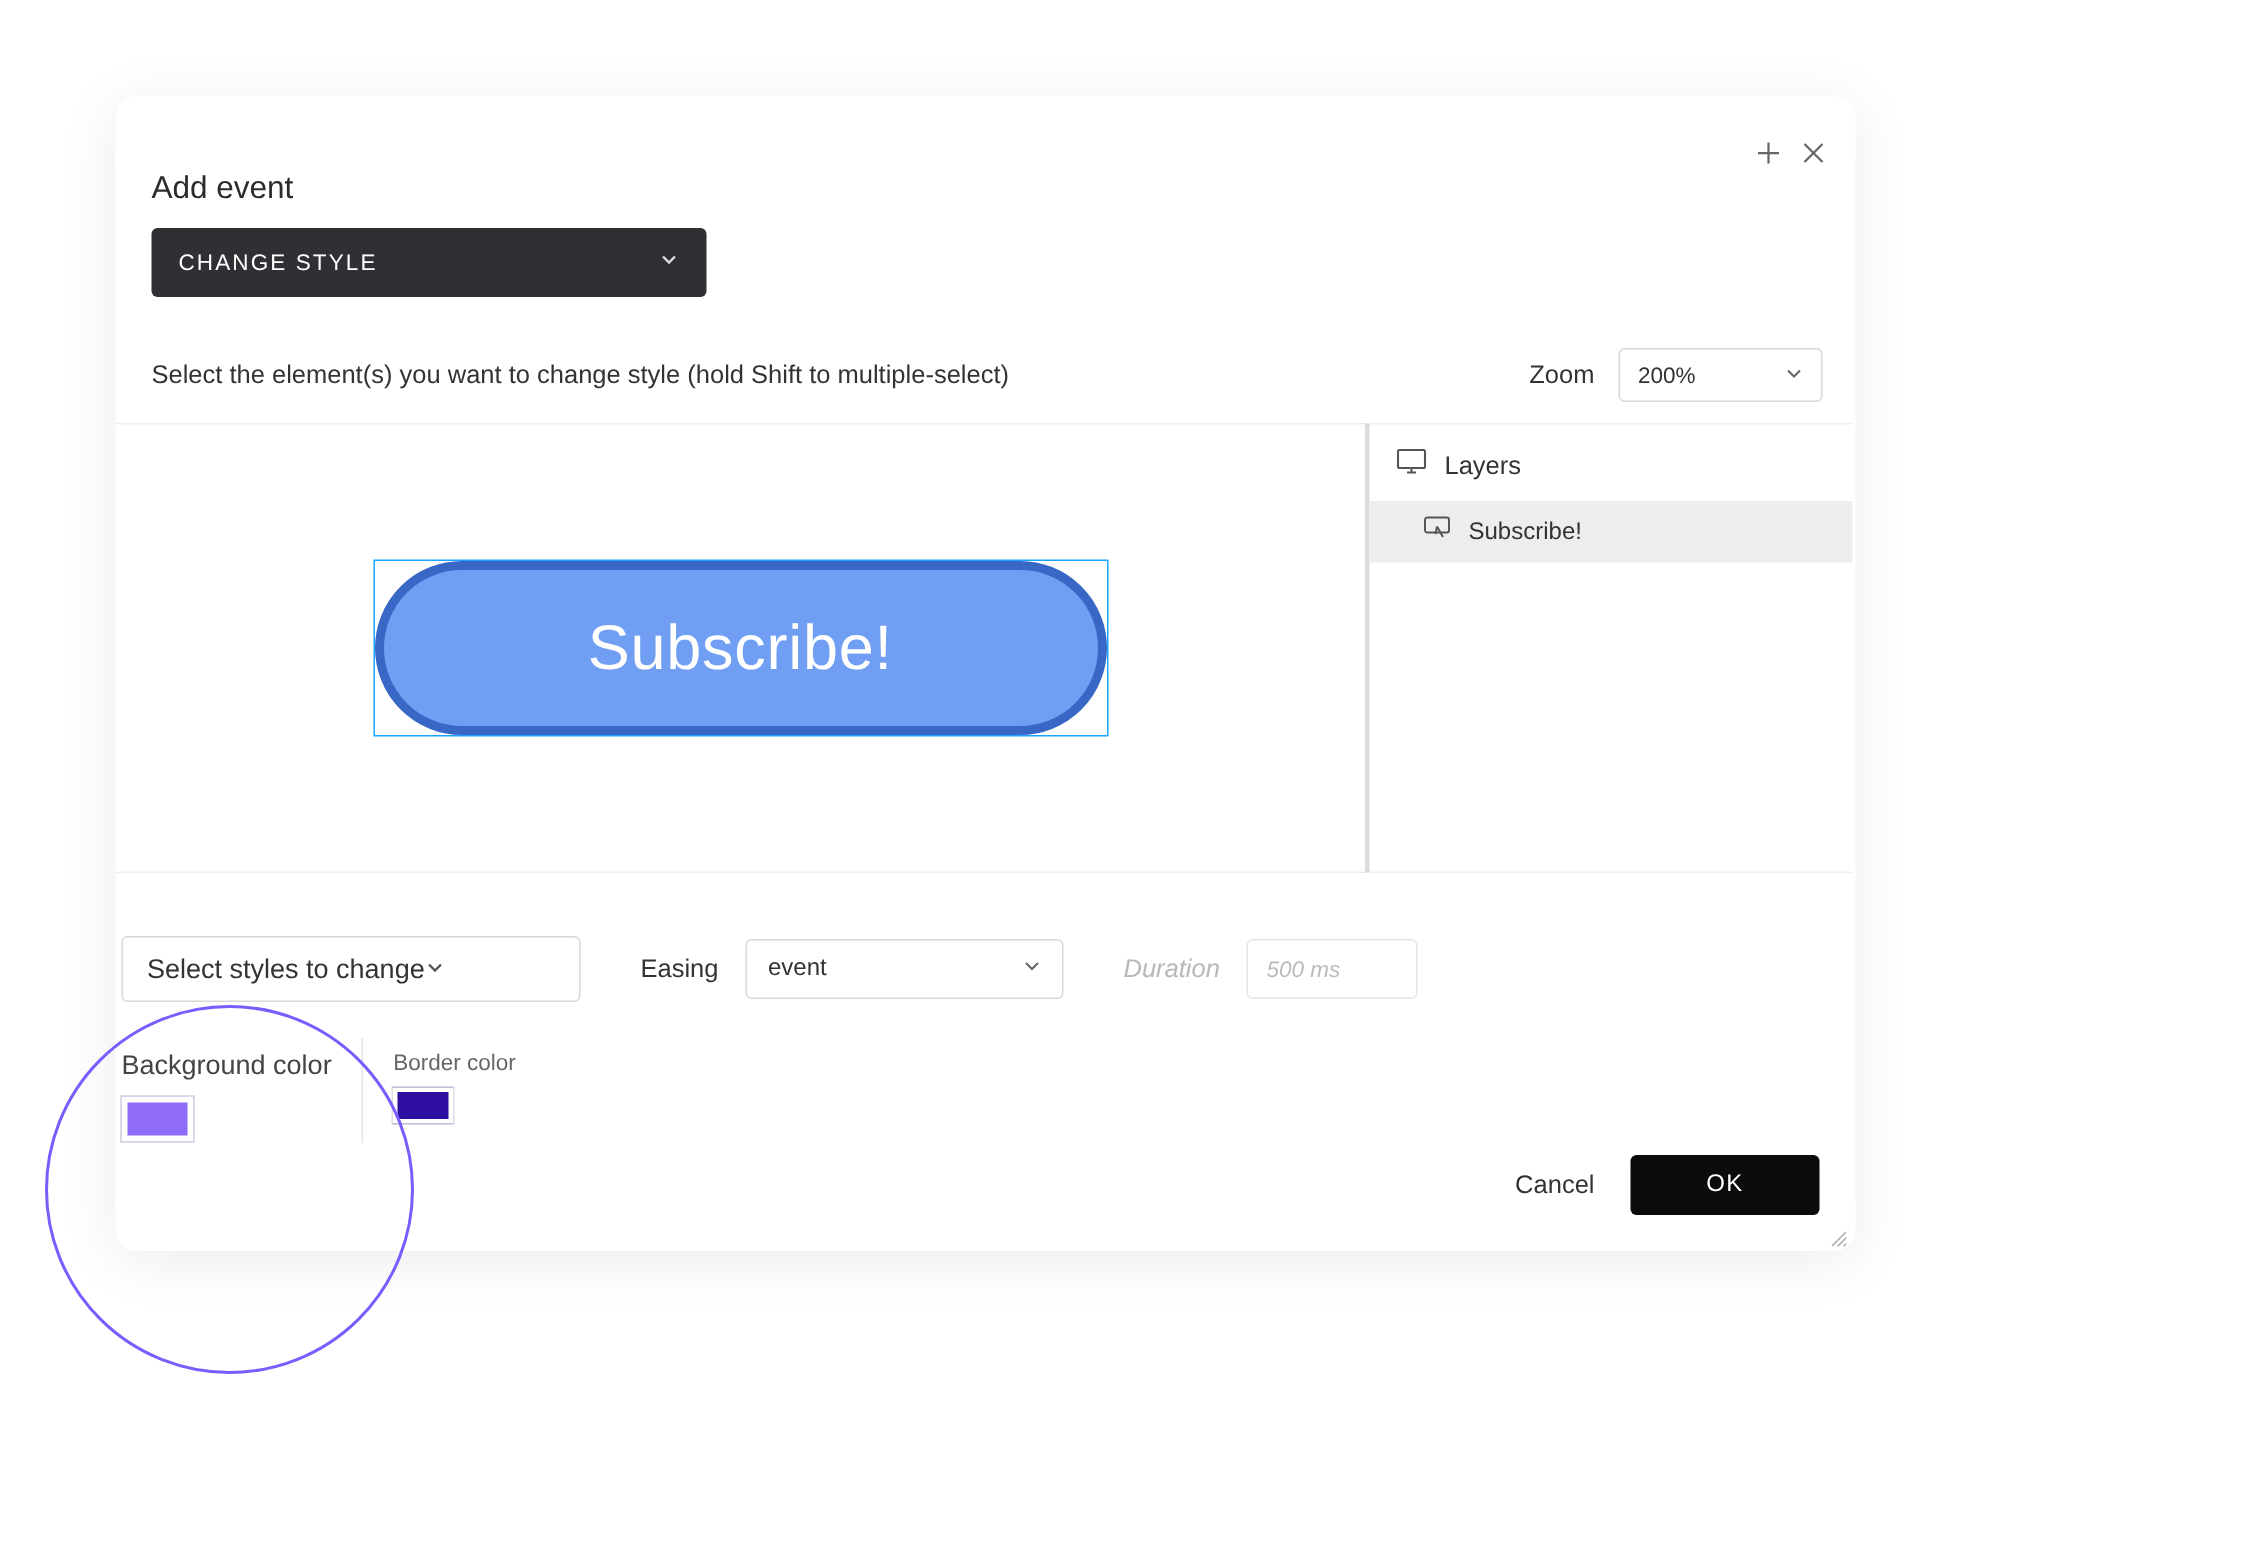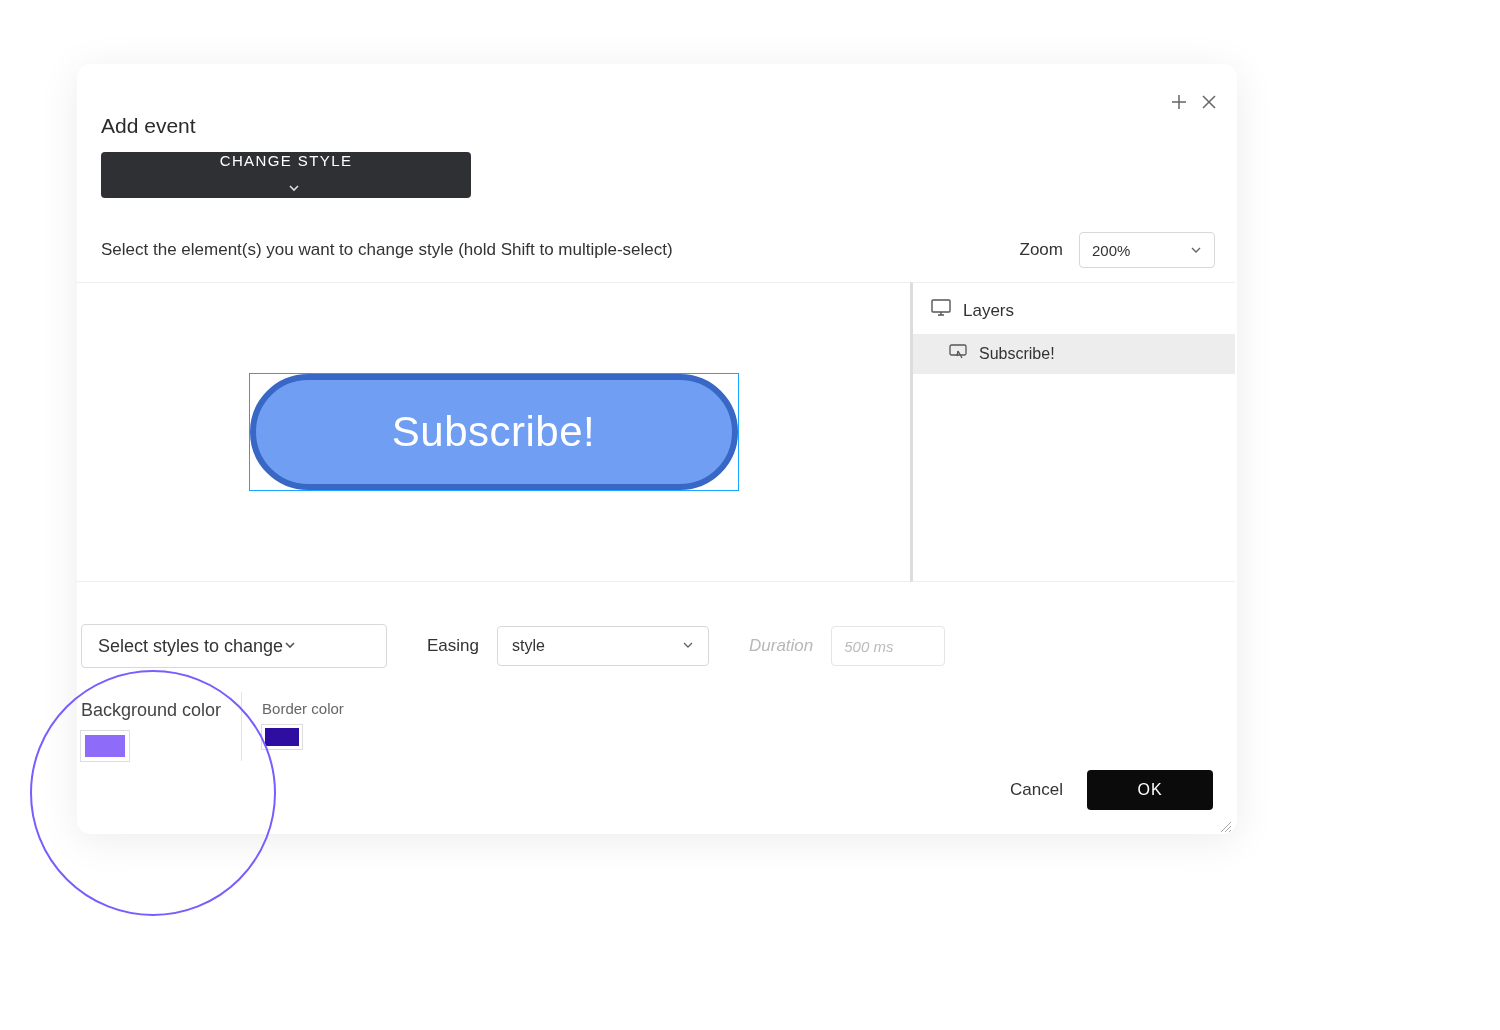--- a/index.html
+++ b/index.html
@@ -59,21 +59,21 @@
     border-radius: 4px;
     display: flex;
     align-items: center;
     justify-content: space-between;
     padding: 0 18px;
     font-size: 15px;
     letter-spacing: 1.4px;
     cursor: pointer;
   }
   .dark-select.ev { width: 280px; }
-  .dark-select.ac { width: 370px; flex-direction: column; }
+  .dark-select.ac { width: 370px; }
   .dark-select .chev { margin-left: 16px; color: #ddd; }
   .instruction {
     position: absolute;
     left: 24px;
     top: 176px;
     font-size: 17px;
     color: #333;
   }
   .zoom-group {
     position: absolute;
@@ -369,21 +369,21 @@
       <span>Select styles to change</span>
       <span>
         <svg width="14" height="14" viewBox="0 0 14 14">
             <path d="M3 5l4 4 4-4" stroke="#555" stroke-width="1.6" fill="none"></path>
           </svg>
       </span>
     </div>
     <div class="easing-group">
       <span class="easing-label">Easing</span>
       <div class="easing-select">
-        <span>style</span>
+        <span>event</span>
         <span>
           <svg width="12" height="12" viewBox="0 0 12 12">
               <path d="M2 4l4 4 4-4" stroke="#666" stroke-width="1.4" fill="none"></path>
             </svg>
         </span>
       </div>
     </div>
     <div class="duration-group">
       <span class="duration-label">Duration</span>
       <div class="duration-input">

